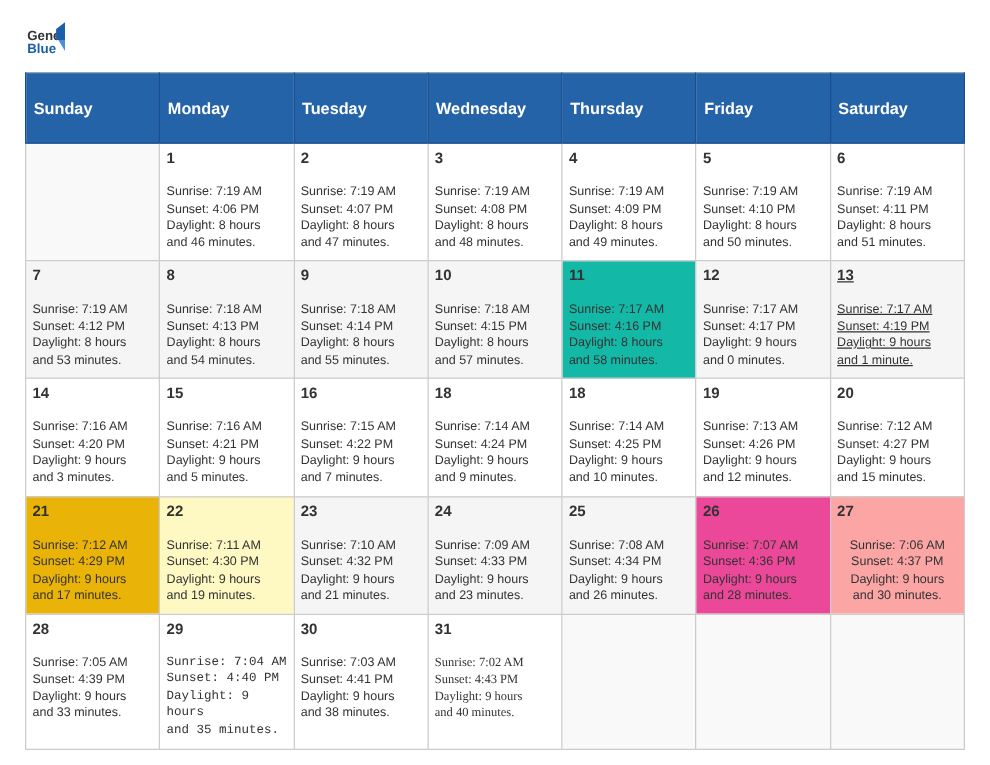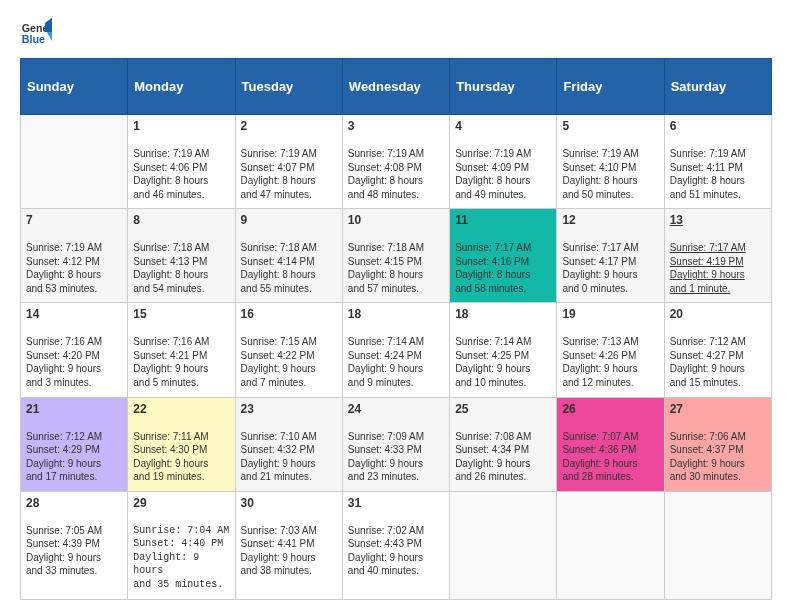--- a/index.html
+++ b/index.html
@@ -268,21 +268,21 @@
           </td>
           <td>
             <span class="day-number">20</span>
             <div class="cell-content" style="white-space: pre-line;">Sunrise: 7:12 AM
 Sunset: 4:27 PM
 Daylight: 9 hours
 and 15 minutes.</div>
           </td>
         </tr>
         <tr>
-          <td style="background-color: #c4b5fd;">
+          <td style="background-color: #eab308;">
             <span class="day-number">21</span>
             <div class="cell-content" style="white-space: pre-line;">Sunrise: 7:12 AM
 Sunset: 4:29 PM
 Daylight: 9 hours
 and 17 minutes.</div>
           </td>
           <td style="background-color: #fef9c3;">
             <span class="day-number">22</span>
             <div class="cell-content" style="white-space: pre-line;">Sunrise: 7:11 AM
 Sunset: 4:30 PM
@@ -312,21 +312,21 @@
           </td>
           <td style="background-color: #ec4899;">
             <span class="day-number">26</span>
             <div class="cell-content" style="white-space: pre-line;">Sunrise: 7:07 AM
 Sunset: 4:36 PM
 Daylight: 9 hours
 and 28 minutes.</div>
           </td>
           <td style="background-color: #fca5a5;">
             <span class="day-number">27</span>
-            <div class="cell-content" style="white-space: pre-line;">Sunrise: 7:06 AM
+            <div class="cell-content" style="white-space: pre-line; text-align: center;">Sunrise: 7:06 AM
 Sunset: 4:37 PM
 Daylight: 9 hours
 and 30 minutes.</div>
           </td>
         </tr>
         <tr>
           <td>
             <span class="day-number">28</span>
             <div class="cell-content" style="white-space: pre-line;">Sunrise: 7:05 AM
 Sunset: 4:39 PM
@@ -342,21 +342,21 @@
           </td>
           <td>
             <span class="day-number">30</span>
             <div class="cell-content" style="white-space: pre-line;">Sunrise: 7:03 AM
 Sunset: 4:41 PM
 Daylight: 9 hours
 and 38 minutes.</div>
           </td>
           <td>
             <span class="day-number">31</span>
-            <div class="cell-content" style="white-space: pre-line;">Sunrise: 7:02 AM
+            <div class="cell-content" style="white-space: pre-line; font-family: Liberation Serif, serif;">Sunrise: 7:02 AM
 Sunset: 4:43 PM
 Daylight: 9 hours
 and 40 minutes.</div>
           </td>
           <td class="empty-cell"></td>
           <td class="empty-cell"></td>
           <td class="empty-cell"></td>
         </tr>
       </tbody>
   </table>

